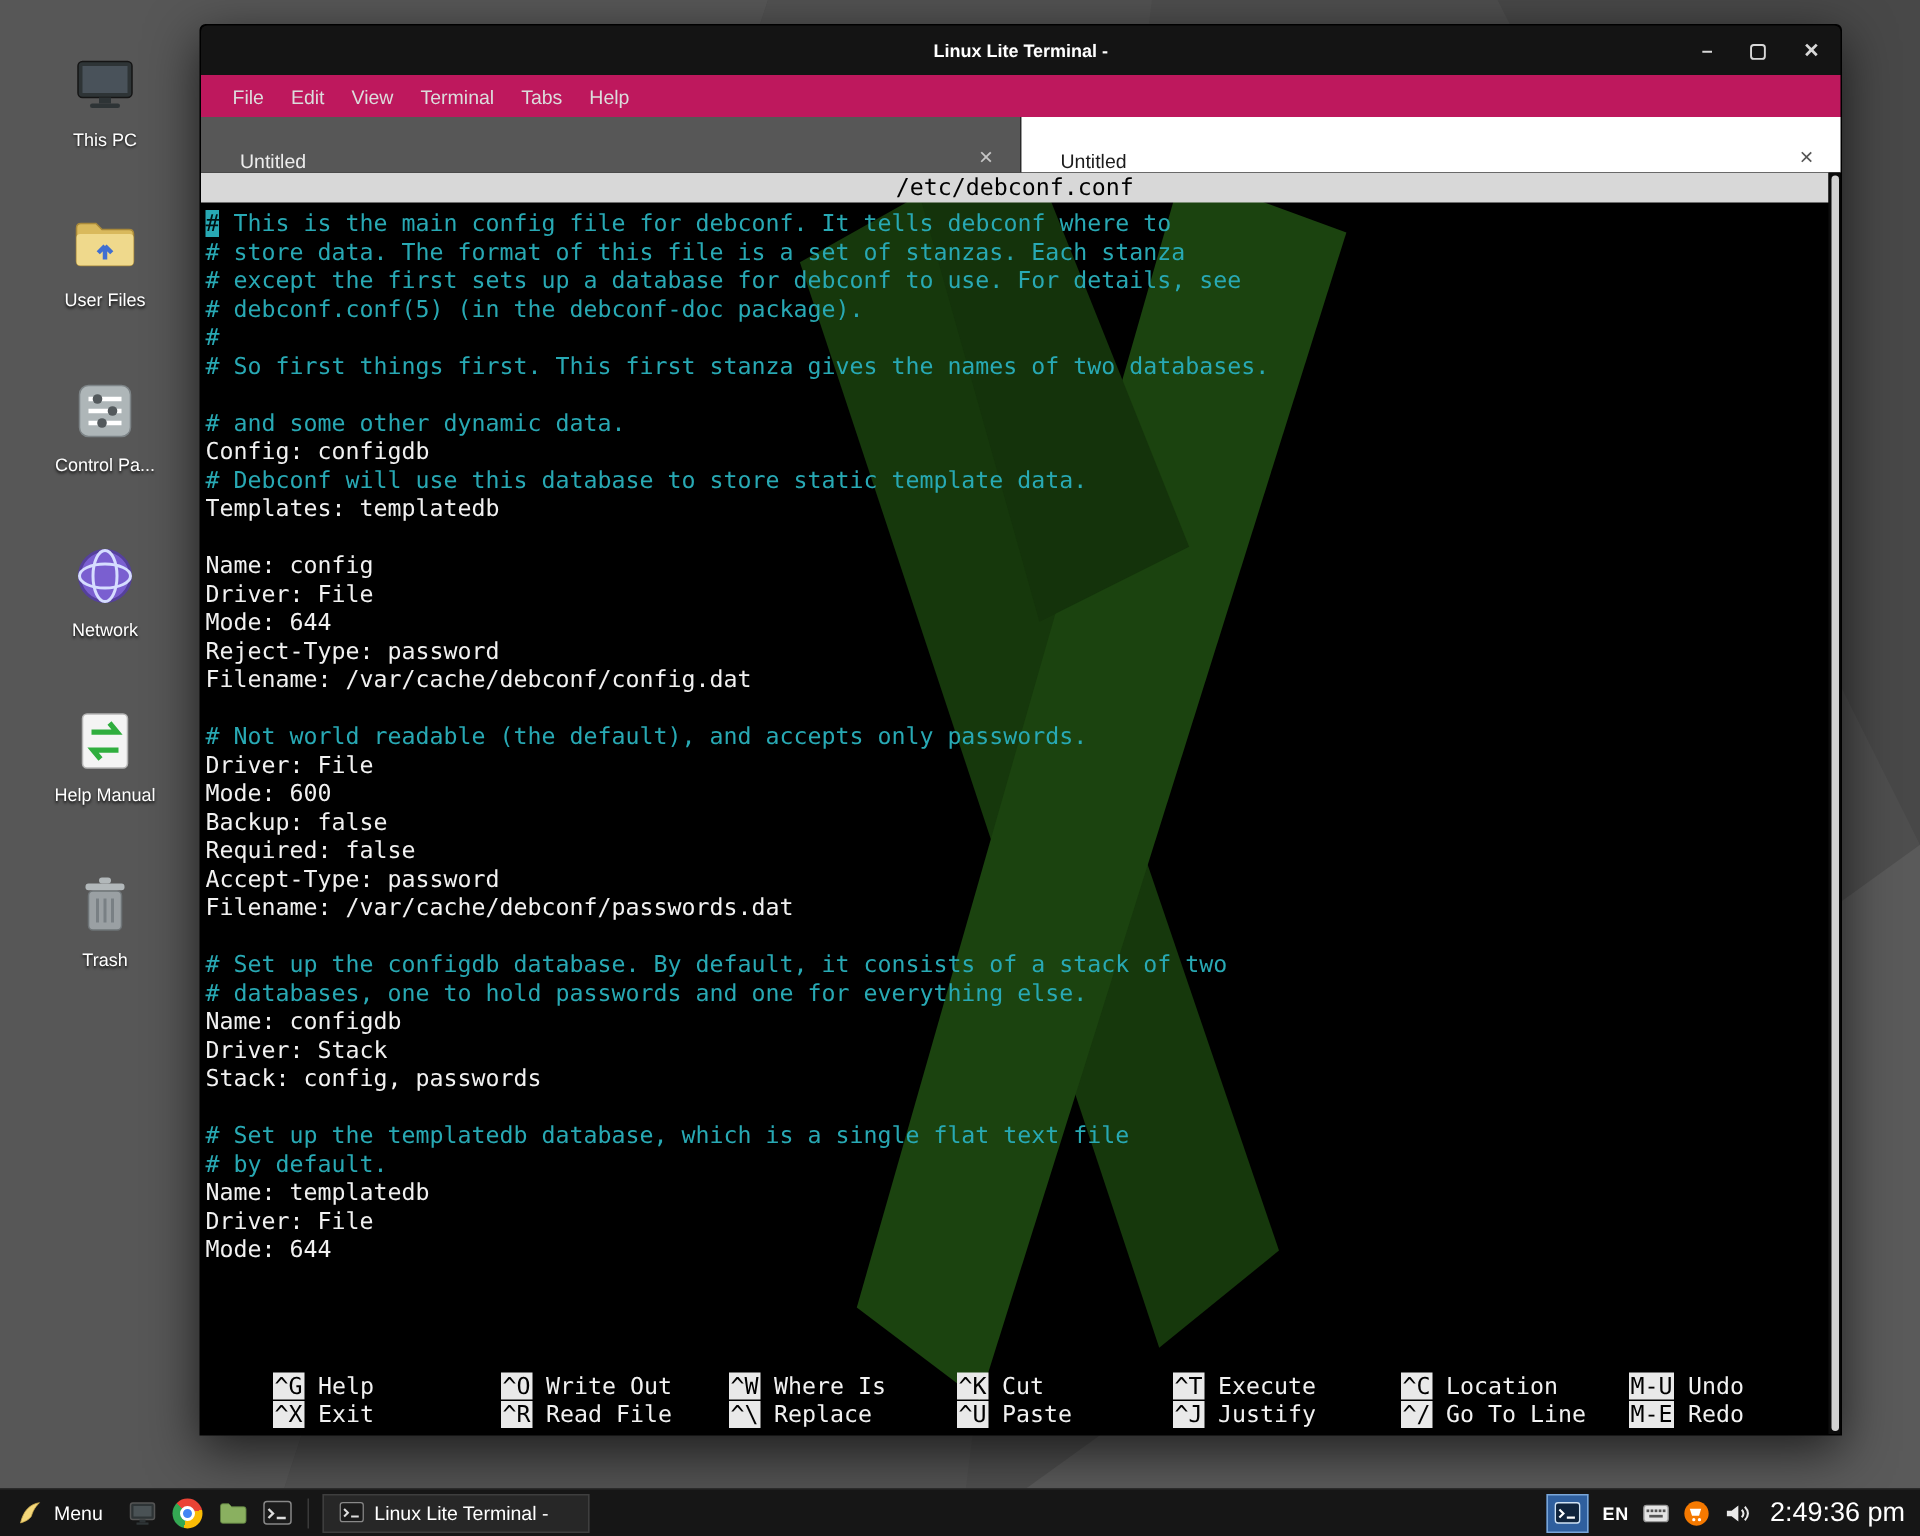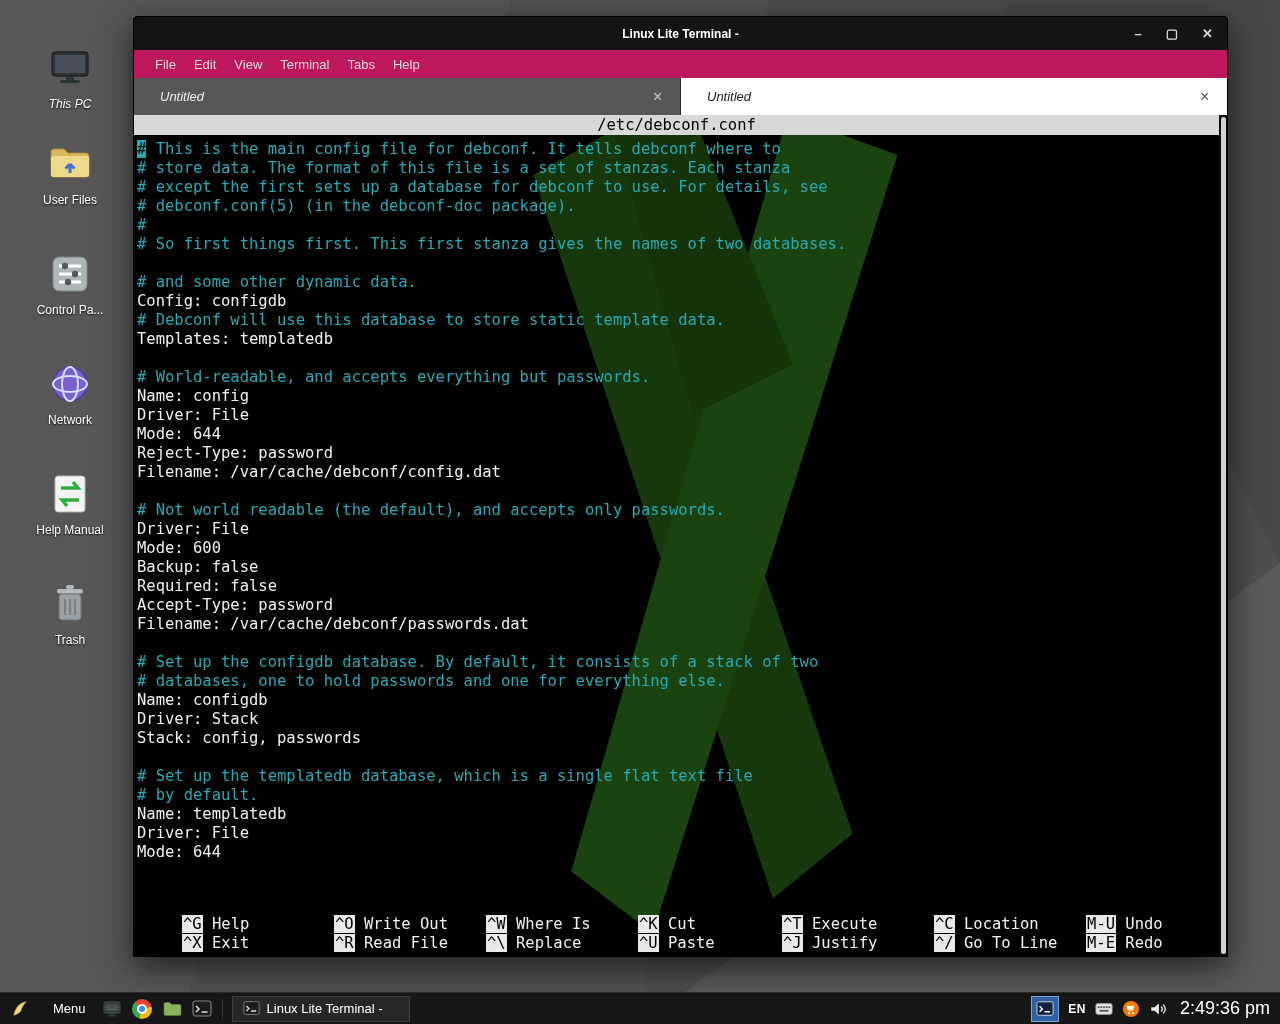--- a/index.html
+++ b/index.html
@@ -35,21 +35,21 @@
     font-size:12px; font-weight:bold; border-radius:4px 4px 0 0;
   }
   .win-controls { position:absolute; right:14px; top:0; height:100%; display:flex; align-items:center; gap:24px; color:#d8d8d8; font-size:13px; }
   .win-controls span { cursor:pointer; }
   .menubar {
     height:28px; flex:0 0 28px; background:#be185d; color:#dcdcdc;
     display:flex; align-items:center; padding-left:12px; font-size:13px;
   }
   .menubar span { padding:4px 9px; cursor:default; }
   .tabbar { height:37px; flex:0 0 37px; display:flex; background:#2e2e2e; }
-  .tab { flex:1; display:flex; align-items:center; padding:0 16px; font-size:13px; cursor:default;font-style:italic; }
+  .tab { flex:1; display:flex; align-items:flex-end; padding:0 16px; font-size:13px; cursor:default; }
   .tab.inactive { background:#575757; color:#ececec; border-right:1px solid #2a2a2a; }
   .tab.active { background:#ffffff; color:#1c1c1c; }
   .tab .label { flex:1; padding-left:10px; }
   .tab .close { font-size:16px; opacity:.75; padding:0 2px; cursor:pointer; }
 
   
   .term {
     flex:1; position:relative; background:#000; overflow:hidden;
     font-family:"DejaVu Sans Mono", monospace; font-size:15.5px; line-height:19px; color:#f1f1f1;
   }
@@ -70,21 +70,21 @@
   .sc .key { background:#e9e9e9; color:#000; padding:0 1px; }
   .scrollbar { position:absolute; z-index:3; right:0; top:0; bottom:0; width:8px; background:#0c0c0c; }
   .scroll-thumb { position:absolute; right:1px; top:2px; bottom:2px; width:5px; background:#d2d2d2; border-radius:3px; }
 
   
   .taskbar {
     position:absolute; left:0; bottom:0; width:1280px; height:32px; z-index:4;
     background:#161616; border-top:1px solid #2a2a2a;
     display:flex; align-items:center; color:#fff; font-size:13px;
   }
-  .menu-btn { display:flex; align-items:center; gap:24px; height:100%; padding:0 11px; cursor:pointer; }
+  .menu-btn { display:flex; align-items:center; gap:7px; height:100%; padding:0 11px; cursor:pointer; }
   .menu-btn svg { width:18px; height:18px; }
   .tb-icon { width:24px; height:24px; margin:0 3px; display:flex; align-items:center; justify-content:center; cursor:pointer; }
   .tb-icon svg { width:20px; height:20px; }
   .chrome { width:20px; height:20px; border-radius:50%; position:relative;
     background:conic-gradient(from -45deg, #ea4335 0 120deg, #fbbc05 0 240deg, #34a853 0 360deg); }
   .chrome::after { content:""; position:absolute; inset:5px; border-radius:50%; background:#4285f4; border:2px solid #fff; }
   .tb-sep { width:1px; height:20px; background:#3a3a3a; margin:0 5px; }
   .task-btn { display:flex; align-items:center; gap:7px; height:26px; padding:0 10px; margin-left:4px;
     background:#272727; border:1px solid #3e3e3e; min-width:178px; cursor:pointer; }
   .task-btn svg { width:17px; height:17px; }
@@ -99,21 +99,21 @@
 </head>
 <body>
 
 <div class="bglayer"></div>
 <div class="bglayer bg1"></div>
 <div class="bglayer bg2"></div>
 <div class="bglayer bg3"></div>
 <div class="bglayer bg4"></div>
 
 <div class="desktop-icons">
-    <div class="desktop-icon" style="top: 44px; font-style: italic;">
+    <div class="desktop-icon" style="top: 33px;">
       <div class="ico"><svg viewBox="0 0 48 48">
           <rect x="6" y="8" width="36" height="24" rx="3" fill="#2e3436" stroke="#151515"></rect>
           <rect x="9" y="11" width="30" height="18" fill="#49525a"></rect>
           <rect x="20" y="32" width="8" height="4" fill="#2e3436"></rect>
           <rect x="14" y="36" width="20" height="3" rx="1.5" fill="#2e3436"></rect>
         </svg></div>
       <div class="dlabel">This PC</div>
     </div>
     <div class="desktop-icon" style="top: 140px;">
       <div class="ico"><svg viewBox="0 0 48 48">
@@ -206,21 +206,20 @@
         <div class="line comment"># except the first sets up a database for debconf to use. For details, see</div>
         <div class="line comment"># debconf.conf(5) (in the debconf-doc package).</div>
         <div class="line comment">#</div>
         <div class="line comment"># So first things first. This first stanza gives the names of two databases.</div>
         <div class="line plain"> </div>
         <div class="line comment"># and some other dynamic data.</div>
         <div class="line plain">Config: configdb</div>
         <div class="line comment"># Debconf will use this database to store static template data.</div>
         <div class="line plain">Templates: templatedb</div>
         <div class="line plain"> </div>
-        <div class="line comment"># World-readable, and accepts everything but passwords.</div>
         <div class="line plain">Name: config</div>
         <div class="line plain">Driver: File</div>
         <div class="line plain">Mode: 644</div>
         <div class="line plain">Reject-Type: password</div>
         <div class="line plain">Filename: /var/cache/debconf/config.dat</div>
         <div class="line plain"> </div>
         <div class="line comment"># Not world readable (the default), and accepts only passwords.</div>
         <div class="line plain">Driver: File</div>
         <div class="line plain">Mode: 600</div>
         <div class="line plain">Backup: false</div>

